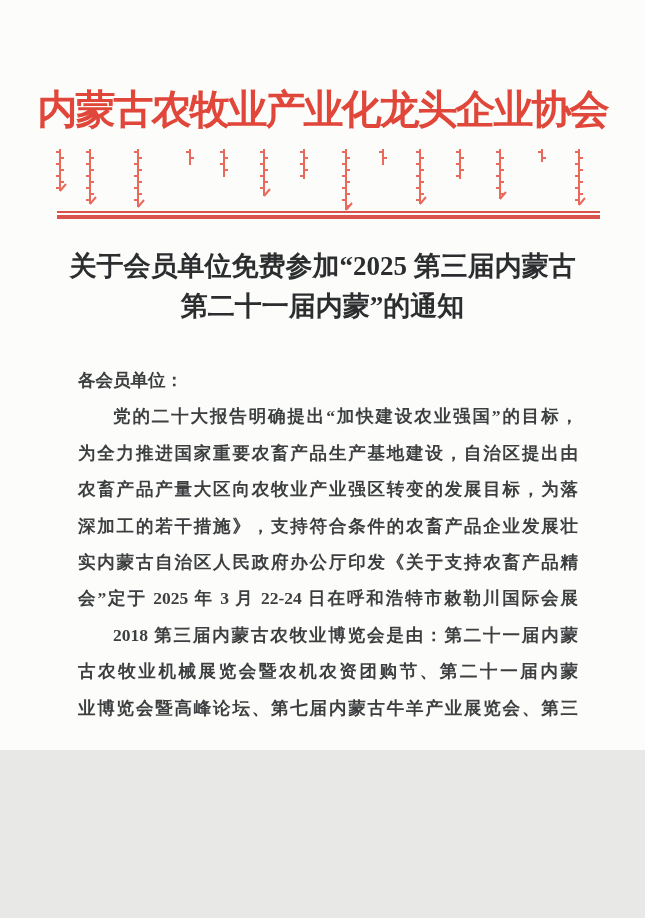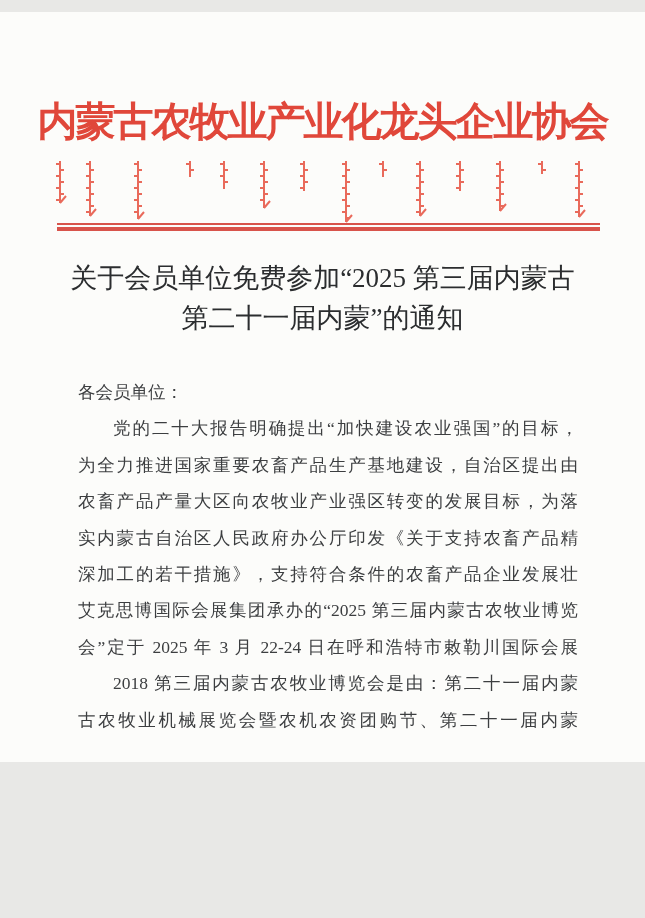--- a/index.html
+++ b/index.html
@@ -1,19 +1,19 @@
 <!DOCTYPE html>
 <html><head>
 <meta charset="utf-8">
 <style>
   html,body { margin:0; padding:0; background:#e8e8e6; }
   .page {
     position: relative;
     width: 645px; height: 750px;
-    margin: 12px auto;
+    margin: 0 auto;
     background: #fcfcfa;
     overflow: hidden;
     font-family: "Liberation Serif", "DejaVu Serif", serif;
   }
   .org-name {
     position: absolute;
     top: 82px; left: 0; width: 100%;
     text-align: center;
     font-size: 40px;
     font-weight: bold;
@@ -42,34 +42,35 @@
       #d8534b 0px, #d8534b 2px,
       rgba(0,0,0,0) 2px, rgba(0,0,0,0) 3.5px,
       #d8534b 3.5px, #d8534b 9px,
       rgba(0,0,0,0) 9px);
   }
   .doc-title {
     position: absolute;
     top: 246px; left: 40px; width: 565px;
     text-align: center;
     font-size: 27px;
-    font-weight: normal;
+    font-weight: bold;
     line-height: 40px;
     color: #2b2d2f;
   }
   .body-text {
     position: absolute;
     top: 362px; left: 78px; width: 500px;
     font-size: 17.5px;
     color: #3c3e40;
   }
   .body-line {
     line-height: 36.4px;
     text-align: justify;
     text-align-last: justify;
+    font-weight: bold;
   }
   .body-line.indent { text-indent: 2em; }
   .body-line.align-left { text-align-last: left; }
 </style>
 </head>
 <body>
 
 <div class="page">
 
   <header>
@@ -99,23 +100,23 @@
     <div class="doc-title" id="doc-title">
         <div class="title-line">关于会员单位免费参加“2025 第三届内蒙古</div>
         <div class="title-line">第二十一届内蒙”的通知</div>
       </div>
 
     <section class="body-text" id="body-text">
         <div class="body-line align-left">各会员单位：</div>
         <div class="body-line indent">党的二十大报告明确提出“加快建设农业强国”的目标，</div>
         <div class="body-line">为全力推进国家重要农畜产品生产基地建设，自治区提出由</div>
         <div class="body-line">农畜产品产量大区向农牧业产业强区转变的发展目标，为落</div>
+        <div class="body-line">深加工的若干措施》，支持符合条件的农畜产品企业发展壮</div>
         <div class="body-line">实内蒙古自治区人民政府办公厅印发《关于支持农畜产品精</div>
-        <div class="body-line">深加工的若干措施》，支持符合条件的农畜产品企业发展壮</div>
-        <div class="body-line">艾克思博国际会展集团承办的“2025 第三届内蒙古农牧业博览</div>
         <div class="body-line">会”定于 2025 年 3 月 22-24 日在呼和浩特市敕勒川国际会展</div>
         <div class="body-line indent">2018 第三届内蒙古农牧业博览会是由：第二十一届内蒙</div>
         <div class="body-line">古农牧业机械展览会暨农机农资团购节、第二十一届内蒙</div>
+        <div class="body-line">业博览会暨高峰论坛、第七届内蒙古牛羊产业展览会、第三</div>
       </section>
   </main>
 
   <div class="rule rule-bottom"></div>
 </div>
 
 </body></html>

